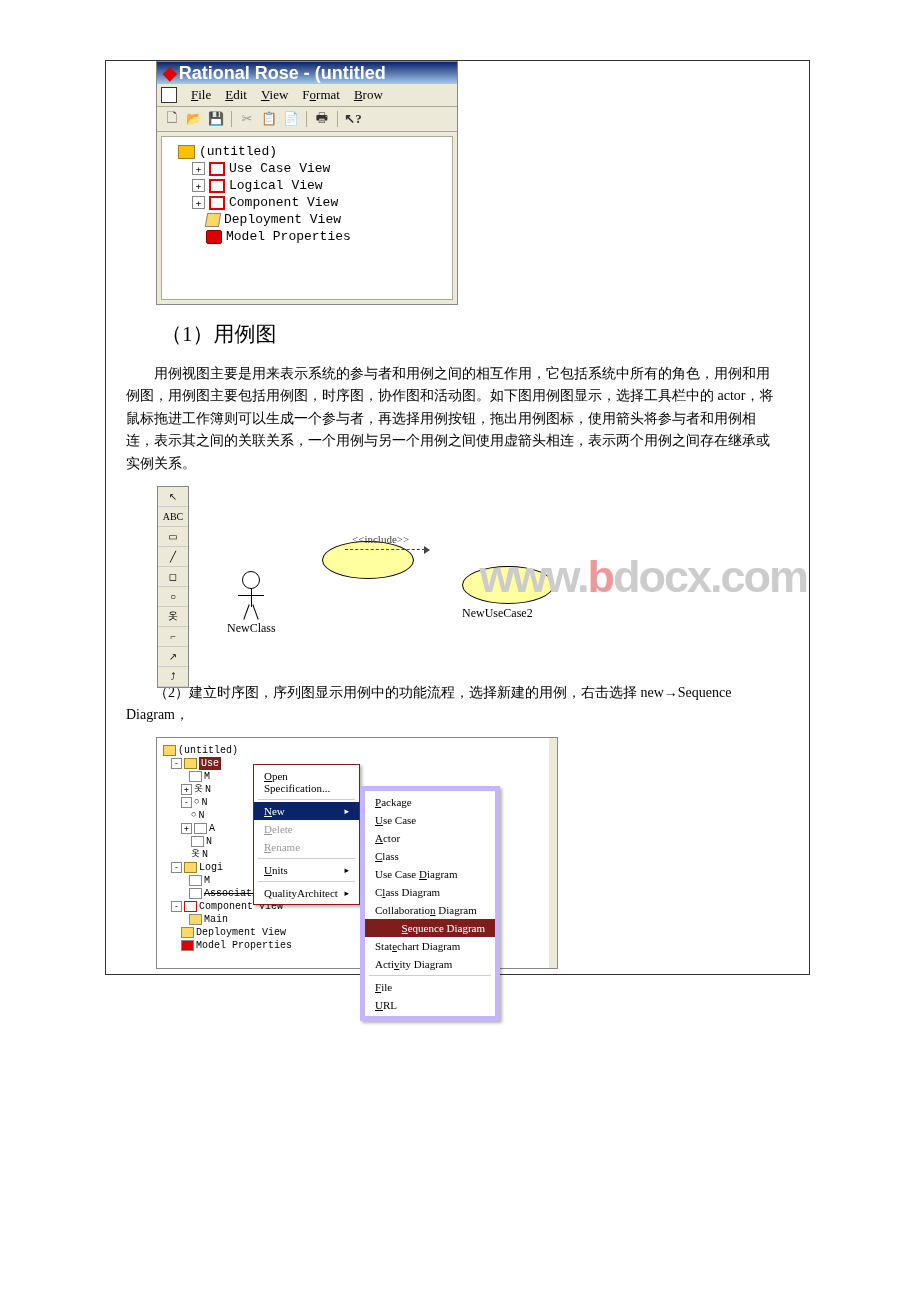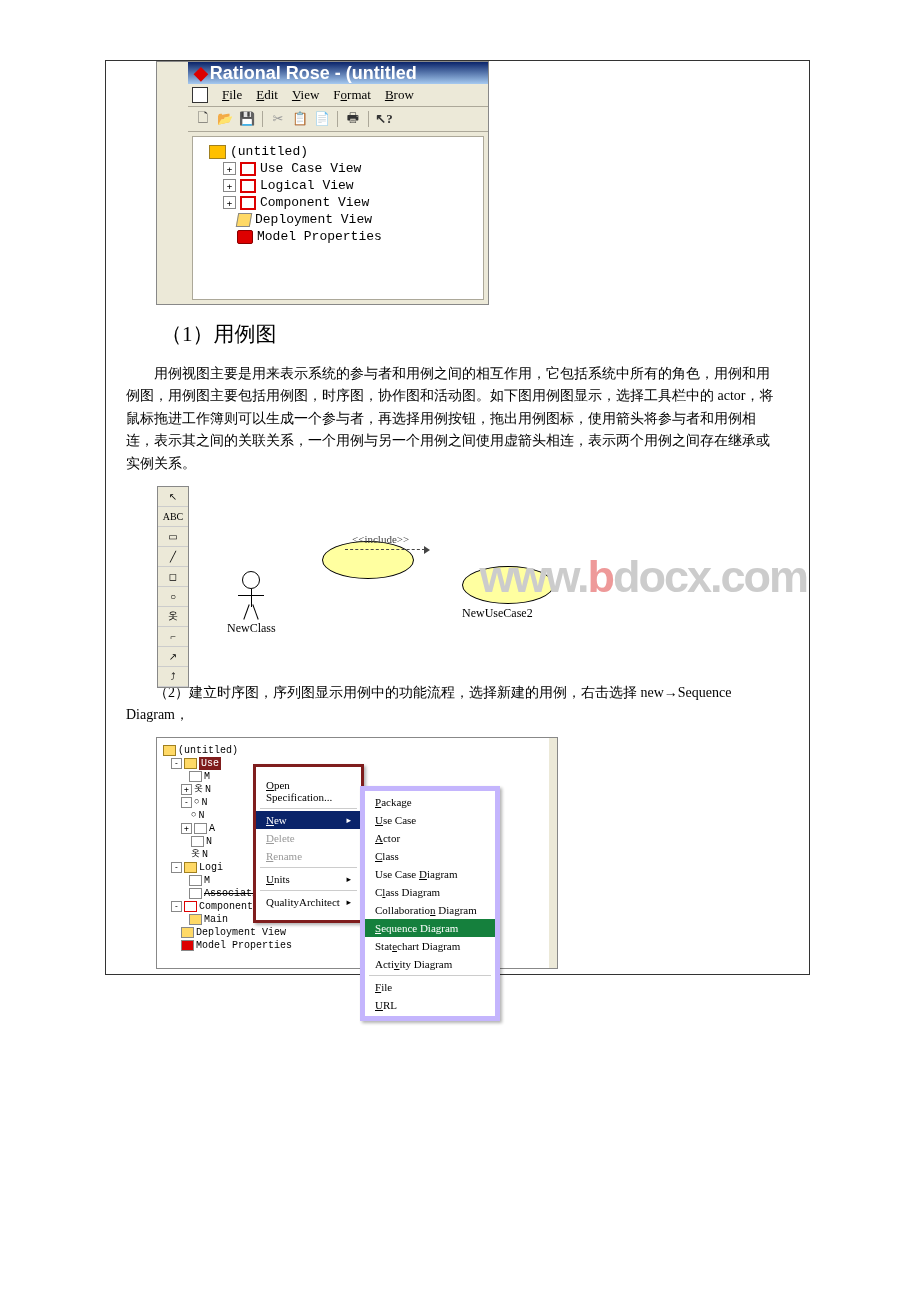--- a/index.html
+++ b/index.html
@@ -3,21 +3,21 @@
   <meta charset="utf-8">
   <style>
     body { margin: 0; padding: 0; background: #fff; font-family: "SimSun", serif; }
     .page { width: 920px; margin: 0 auto; padding: 60px 0; }
     .content-frame { border: 1px solid #333; margin: 0 110px 0 105px; padding: 0 0 5px 0; }
     .text-block { padding: 10px 35px 5px 20px; font-size: 14px; line-height: 1.6; color: #000; }
     .text-block.indent { text-indent: 2em; }
     .section-heading { padding: 15px 20px 5px 55px; font-size: 21px; color: #000; }
     
     
-    .shot1 { margin: 0 0 0 50px; width: 300px; border: 1px solid #888; background: #ece9d8; padding-left: 31px; }
+    .shot1 { margin: 0 0 0 50px; width: 300px; border: 1px solid #888; background: #ece9d8; }
     .shot1-title { background: linear-gradient(to bottom, #0a246a, #a6caf0); color: #fff; font: bold 18px sans-serif; padding: 0 6px; }
     .shot1-title .diamond { color: #d00; margin-right: 2px; }
     .shot1-menu { background: #ece9d8; font: 13px Tahoma; padding: 3px 4px; border-bottom: 1px solid #aca899; display: flex; gap: 14px; align-items: center; }
     .shot1-menu span u { text-decoration: underline; }
     .shot1-menu .doc-icon { width: 14px; height: 14px; border: 1px solid #333; background: #fff; display: inline-block; position: relative; }
     .shot1-toolbar { background: #ece9d8; padding: 4px 6px; display: flex; gap: 4px; align-items: center; border-bottom: 1px solid #aca899; }
     .tb-icon { width: 18px; height: 16px; display: inline-flex; align-items: center; justify-content: center; font-size: 13px; color: #333; }
     .tb-sep { width: 1px; height: 16px; background: #aca899; margin: 0 2px; }
     .shot1-tree { background: #fff; margin: 4px; padding: 6px 4px; font: 13px "Courier New", monospace; min-height: 150px; border: 1px solid #aca899; }
     .tree-row { display: flex; align-items: center; gap: 4px; padding: 1px 0; white-space: nowrap; }
@@ -54,29 +54,29 @@
     .watermark .red { color: #e99; }
     
     
     .shot3 { margin: 5px 0 0 50px; width: 400px; height: 230px; position: relative; background: #fff; border: 1px solid #888; }
     .shot3-tree { position: absolute; left: 6px; top: 6px; font: 10px "Courier New", monospace; line-height: 13px; }
     .shot3-tree .row { display: flex; align-items: center; gap: 2px; white-space: nowrap; }
     .shot3-tree .sel { background: #7f1d1d; color: #fff; padding: 0 2px; }
     .mini-folder { width: 11px; height: 9px; background: #ffd966; border: 1px solid #a08020; display: inline-block; }
     .mini-expander { width: 9px; height: 9px; border: 1px solid #888; display: inline-flex; align-items: center; justify-content: center; font: 8px monospace; background: #fff; }
     .mini-icon { width: 11px; height: 9px; display: inline-block; border: 1px solid #888; background: #fff; }
-    .menu1 { position: absolute; left: 96px; top: 26px; width: 105px; background: #fff; border: 3px solid #7f1d1d; box-shadow: 2px 2px 3px rgba(0,0,0,0.3); font: 11px Tahoma; padding: 9px 0; }
+    .menu1 { position: absolute; left: 96px; top: 26px; width: 105px; background: #fff; border: 1px solid #7f1d1d; box-shadow: 2px 2px 3px rgba(0,0,0,0.3); font: 11px Tahoma; padding: 2px 0; }
     .menu1 .item { padding: 3px 10px; display: flex; justify-content: space-between; align-items: center; }
     .menu1 .item.hover { background: #0a246a; color: #fff; }
     .menu1 .item.disabled { color: #999; }
     .menu1 .sep { height: 1px; background: #ccc; margin: 2px 4px; }
     .menu1 .arrow::after { content: '▸'; font-size: 9px; }
     .menu2 { position: absolute; left: 203px; top: 48px; width: 130px; background: #fff; border: 5px solid #c4b5fd; box-shadow: 2px 2px 3px rgba(0,0,0,0.3); font: 11px Tahoma; padding: 2px 0; }
     .menu2 .item { padding: 3px 10px; }
-    .menu2 .item.hover { background: #15803d; color: #fff; }
+    .menu2 .item.hover { background: #7f1d1d; color: #fff; text-align: right; }
     .menu2 .sep { height: 1px; background: #ccc; margin: 2px 4px; }
     .shot3-right { position: absolute; right: 0; top: 0; width: 8px; height: 100%; background: #ece9d8; }
   </style>
 </head>
 <body>
 
 <div class="page">
   <div class="content-frame">
 
     <div class="shot1">

